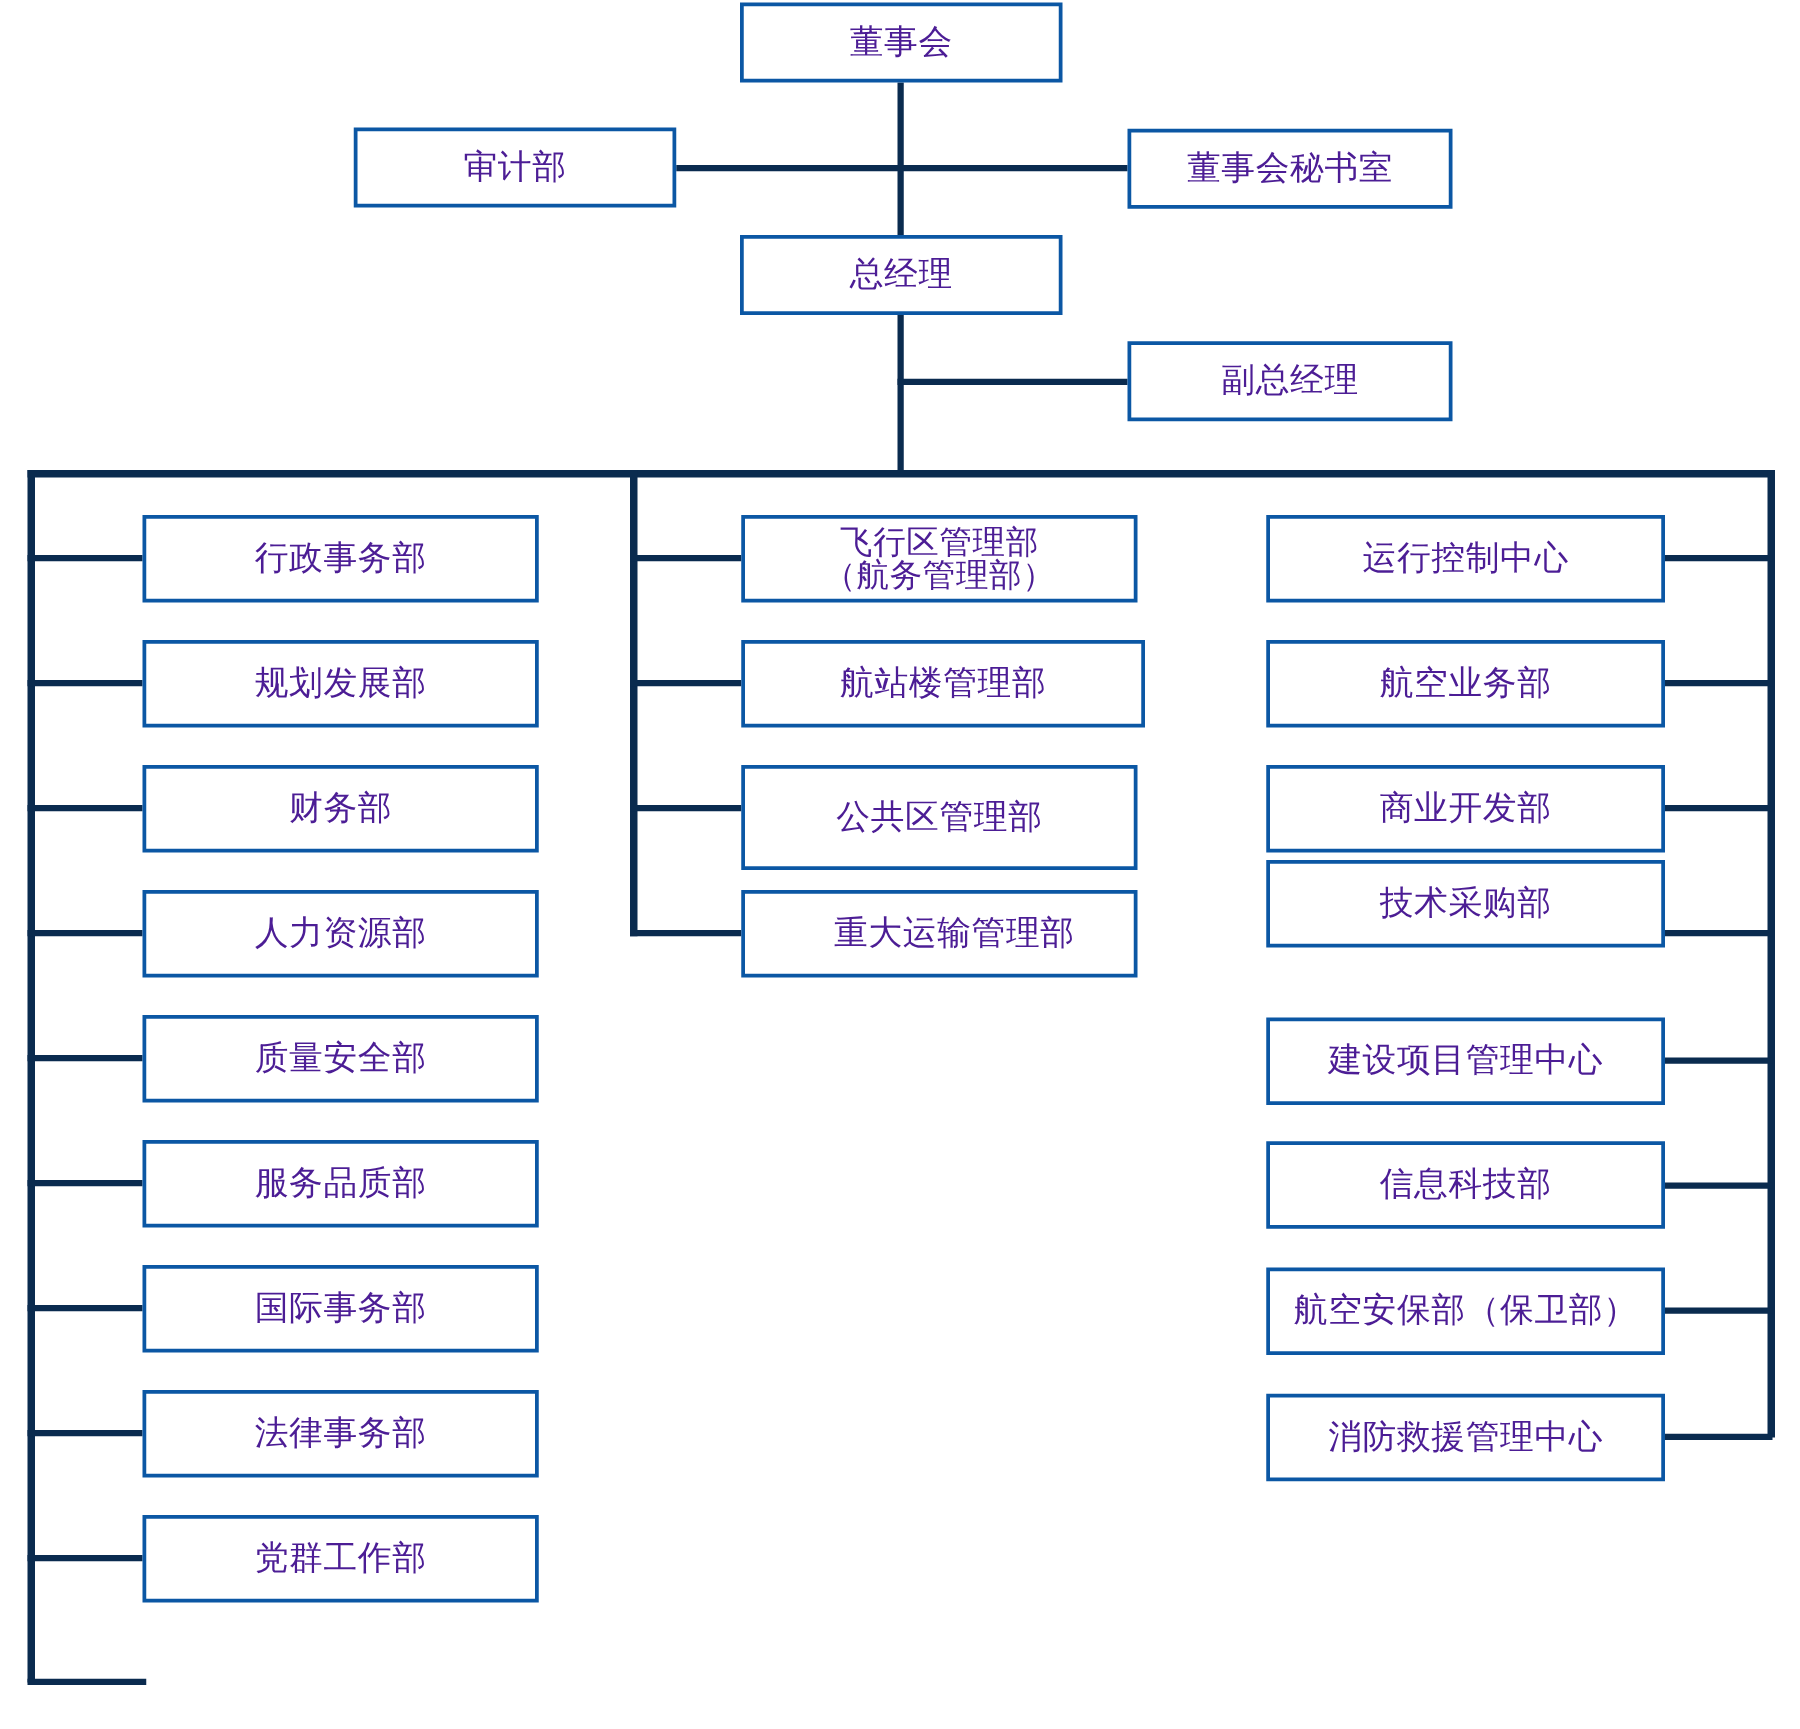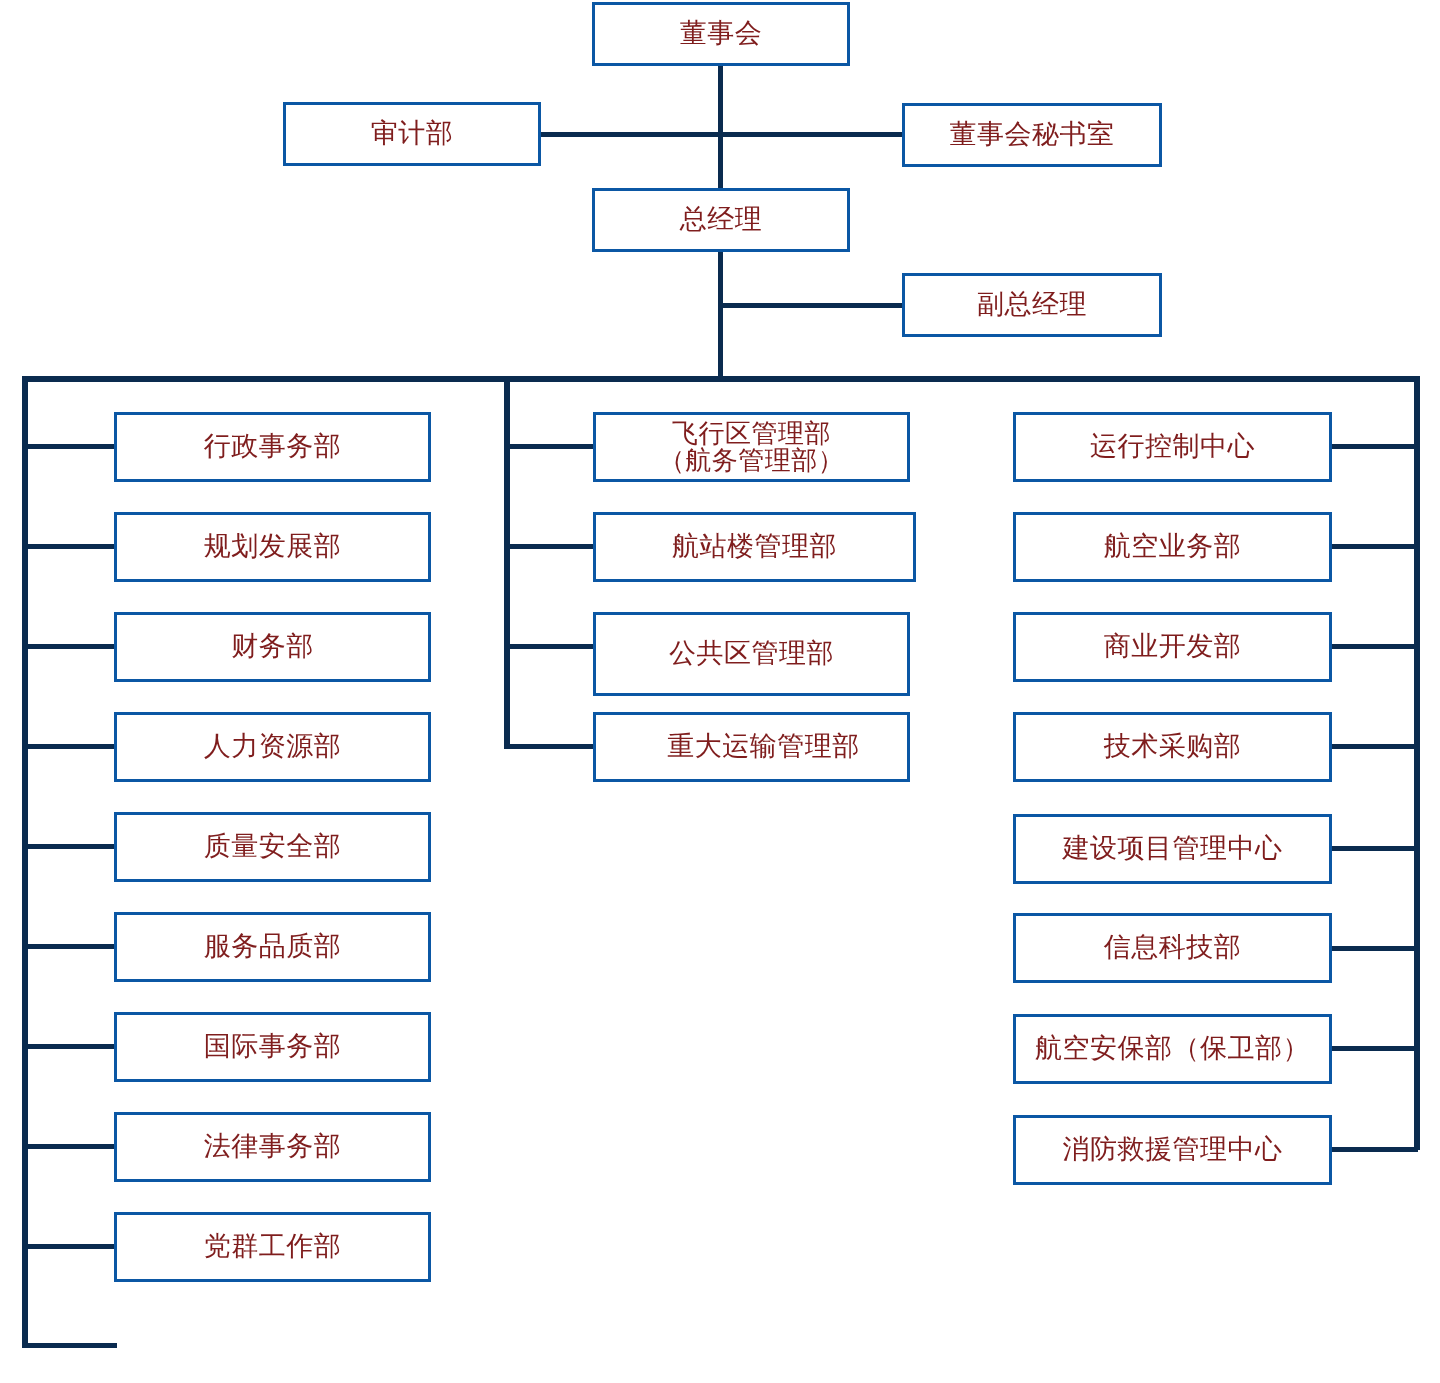--- a/index.html
+++ b/index.html
@@ -15,21 +15,21 @@
     font-family: "Liberation Sans", "DejaVu Sans", sans-serif;
     overflow: hidden;
   }
 
   
   .box {
     position: absolute;
     box-sizing: border-box;
     border: 3px solid #0B57A4;
     background: #ffffff;
-    color: #7f1d1d;
+    color: #4c1d95;
     display: flex;
     align-items: center;
     justify-content: center;
     text-align: center;
     font-size: 27px;
     line-height: 1.08;
     letter-spacing: 0.5px;
     white-space: pre-line;
     z-index: 3;
   }
@@ -114,19 +114,19 @@
   <div class="ln h" style="left:1330px; top:644px; width:88px; height:5px;"></div>
   <div class="ln h" style="left:1330px; top:744px; width:88px; height:5px;"></div>
   <div class="ln h" style="left:1330px; top:846px; width:88px; height:5px;"></div>
   <div class="ln h" style="left:1330px; top:946px; width:88px; height:5px;"></div>
   <div class="ln h" style="left:1330px; top:1046px; width:88px; height:5px;"></div>
   <div class="ln h" style="left:1330px; top:1147px; width:88px; height:5px;"></div>
 
   <div class="box" style="left:1013px; top:412px; width:319px; height:70px;">运行控制中心</div>
   <div class="box" style="left:1013px; top:512px; width:319px; height:70px;">航空业务部</div>
   <div class="box" style="left:1013px; top:612px; width:319px; height:70px;">商业开发部</div>
-  <div class="box" style="left:1013px; top:712px; width:319px; height:70px;">技术采购部</div>
+  <div class="box" style="left:1013px; top:688px; width:319px; height:70px;">技术采购部</div>
   <div class="box" style="left:1013px; top:814px; width:319px; height:70px;">建设项目管理中心</div>
   <div class="box" style="left:1013px; top:913px; width:319px; height:70px;">信息科技部</div>
   <div class="box" style="left:1013px; top:1014px; width:319px; height:70px;">航空安保部（保卫部）</div>
   <div class="box" style="left:1013px; top:1115px; width:319px; height:70px;">消防救援管理中心</div>
 
 </div>
 
 </body></html>

